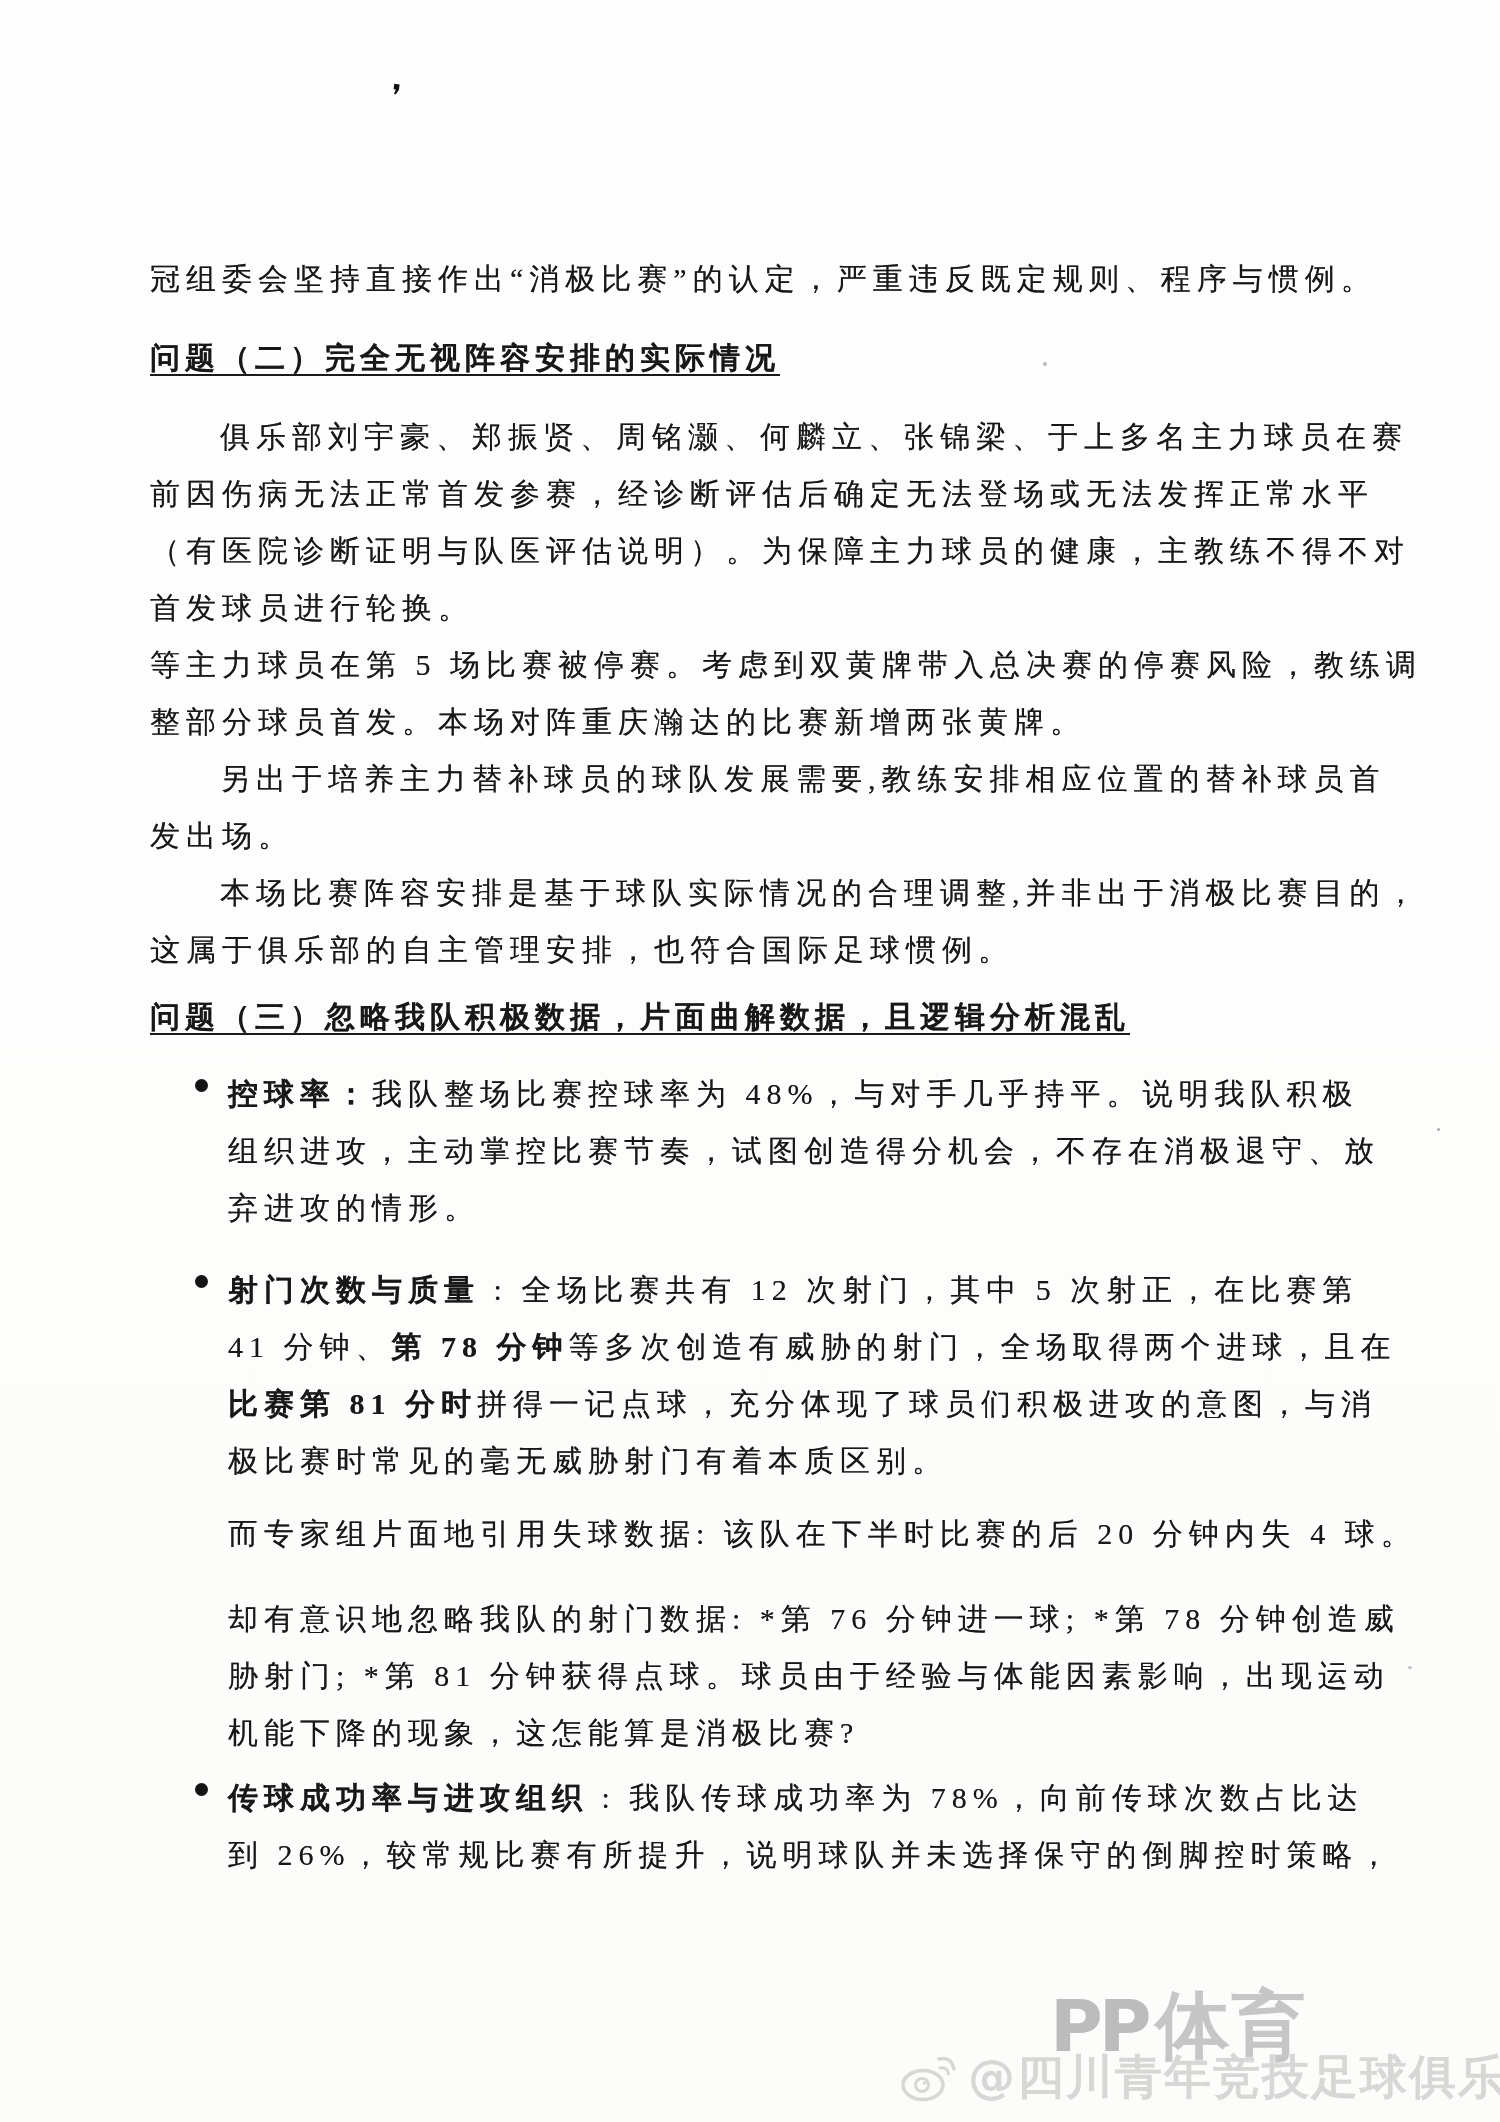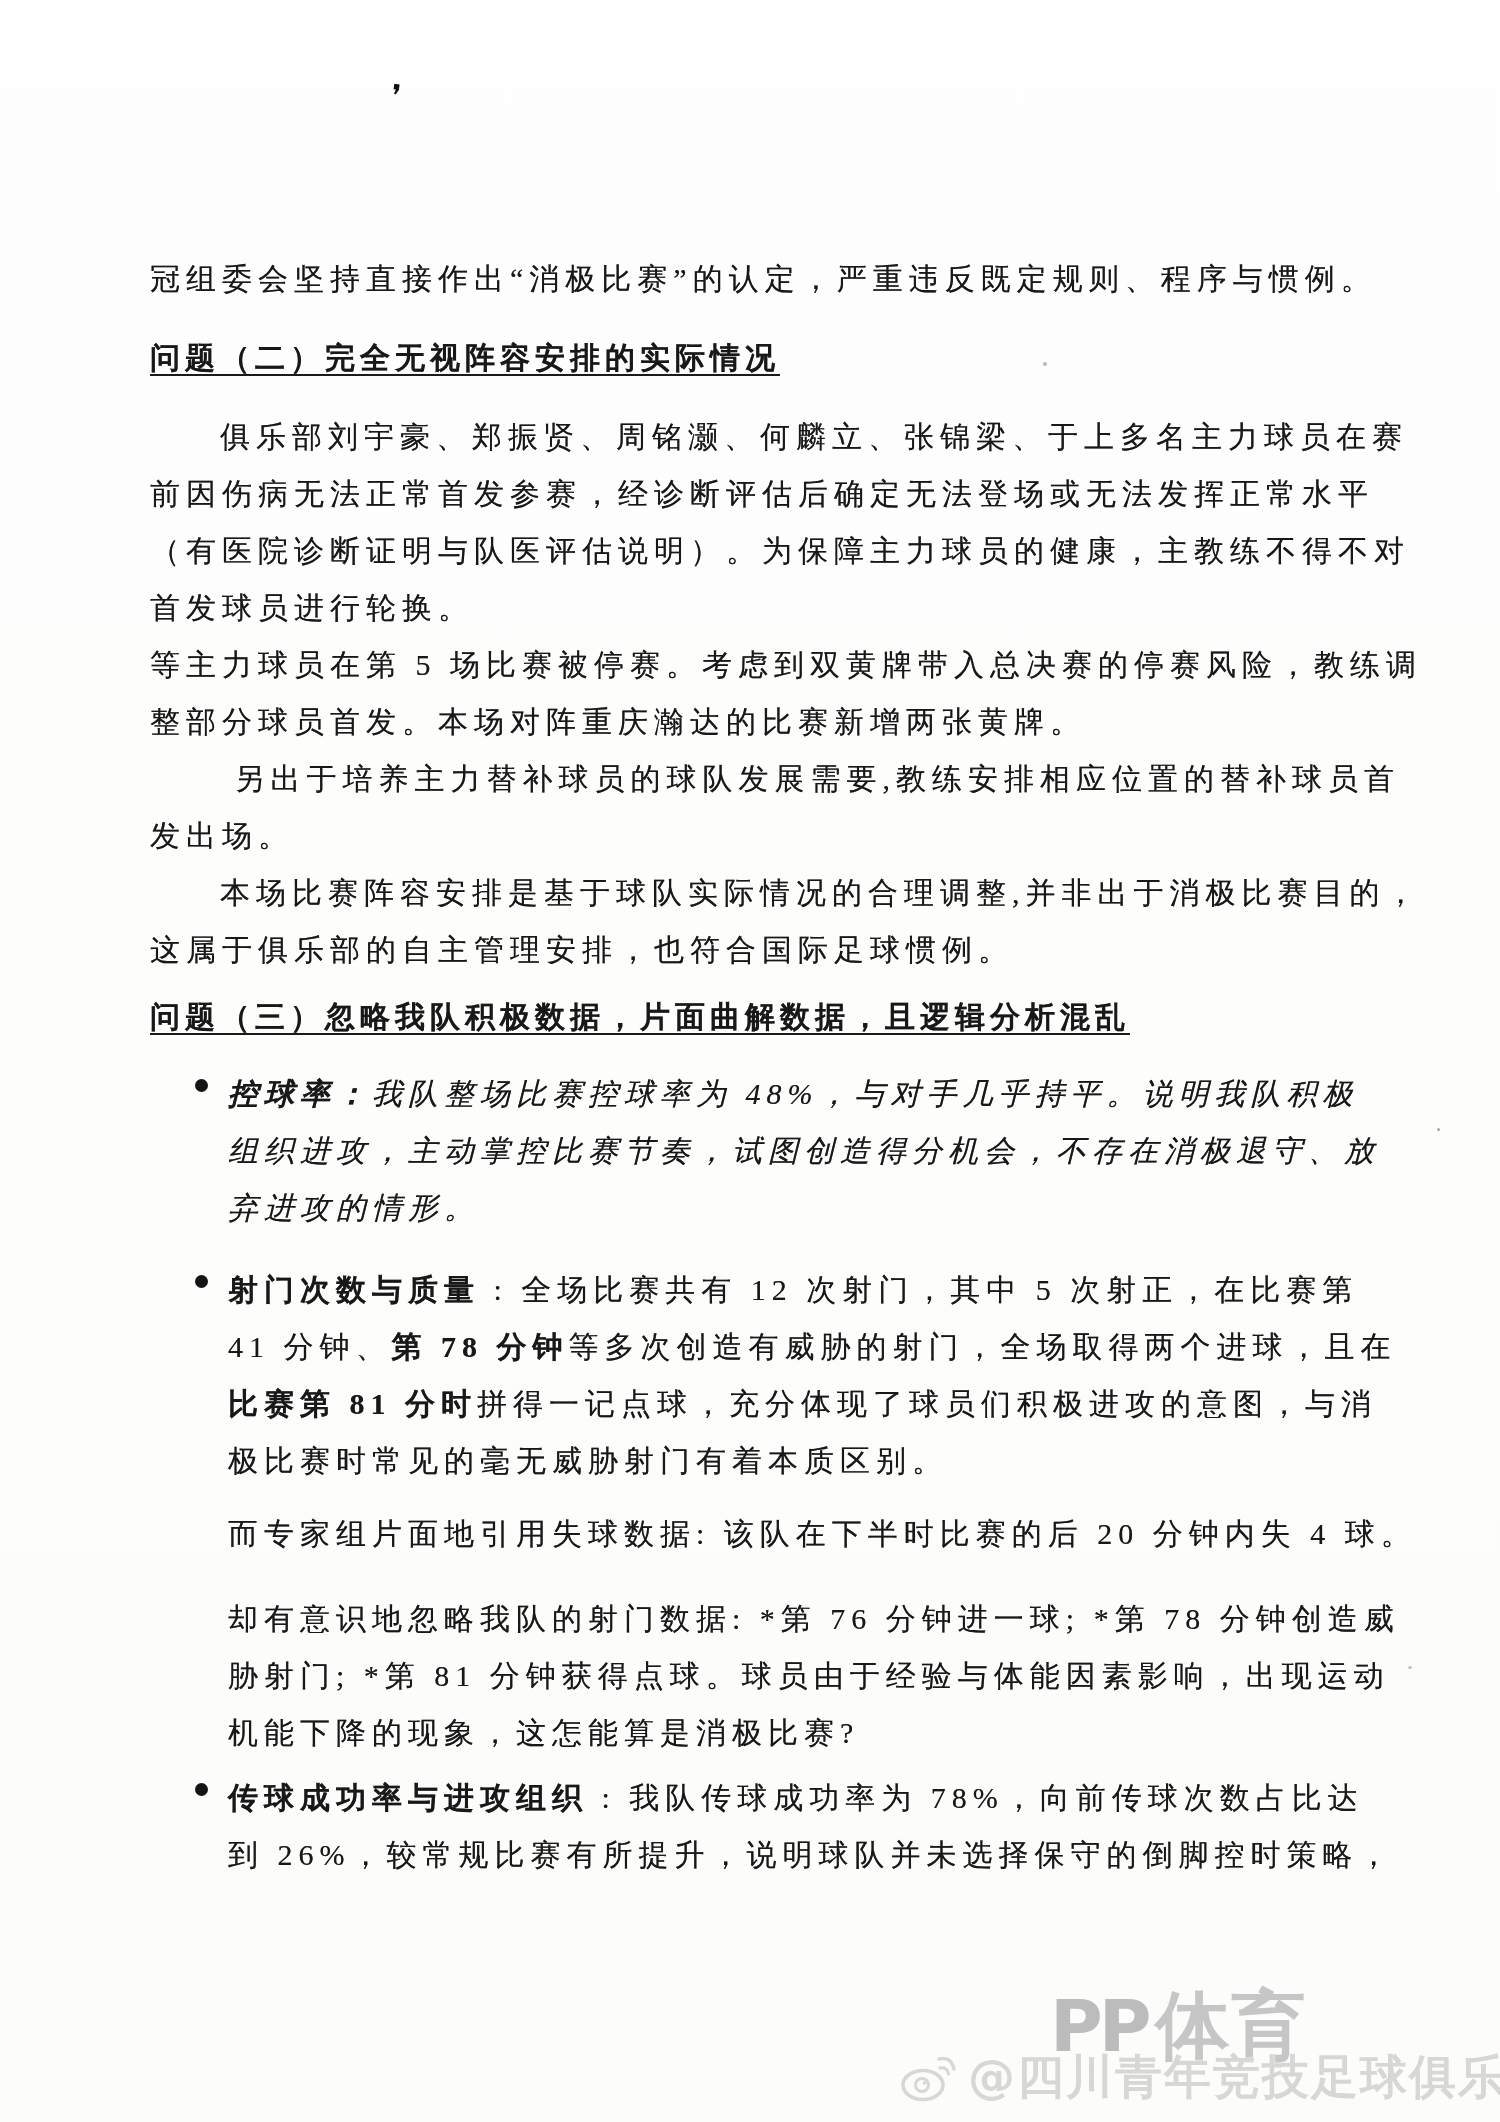--- a/index.html
+++ b/index.html
@@ -9,35 +9,35 @@
     font-family:"Liberation Serif","DejaVu Serif",serif;
     color:#181818;
   }
   .page{position:absolute;inset:0;background:linear-gradient(180deg,#fefefe 0%,#fcfcfa 100%);}
   .doc{position:absolute;left:150px;top:250px;width:1250px;}
   .ln{
     margin:0;line-height:57px;font-size:30px;letter-spacing:6px;
     white-space:nowrap;
     text-shadow:0 0 .5px rgba(0,0,0,.55);
   }
-  .indent{text-indent:70px;text-align:right;}
+  .indent{text-indent:70px;}
   .hang{padding-left:78px;}
   h2.ln{font-weight:700;letter-spacing:5px;font-size:30px;}
   .u{border-bottom:2.5px solid #1b1b1b;}
   .mt-head2{margin-top:22px;}
   .mt-paraA{margin-top:22px;}
   .mt-head3{margin-top:10px;}
   .b{font-weight:700;}
   .bullet{position:relative;margin:0;}
   .bullet .dot{
     position:absolute;left:45px;top:14px;width:13px;height:13px;border-radius:50%;
     background:#141414;
   }
   .bullet .btxt{padding-left:78px;}
-  .mt-b1{margin-top:20px;font-style:italic;}
+  .mt-b1{margin-top:20px;}
   .mt-b2{margin-top:25px;}
   .mt-exp{margin-top:16px;}
   .mt-ign{margin-top:28px;}
   .mt-b3{margin-top:8px;}
   
   .speck{
     position:absolute;left:391px;top:78px;font-size:30px;color:#101010;
     transform:rotate(8deg);font-family:"DejaVu Sans",sans-serif;
   }
   .fleck1{position:absolute;left:1043px;top:362px;width:4px;height:4px;border-radius:50%;background:#b9b9b9;}

